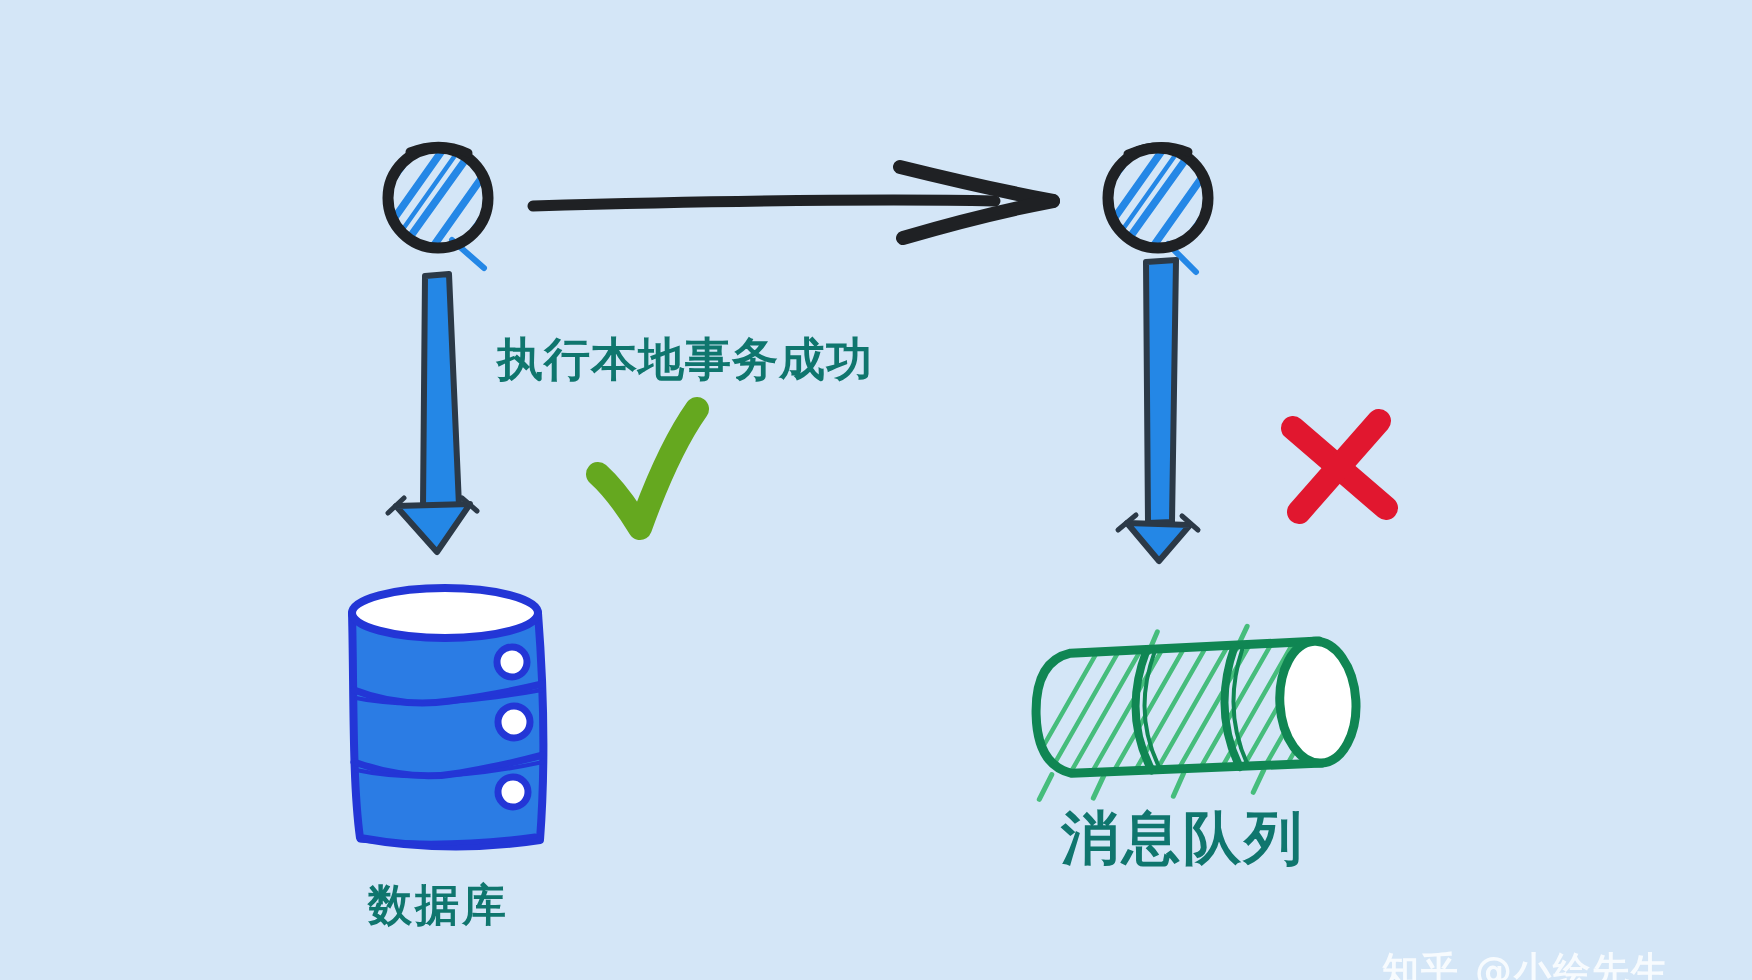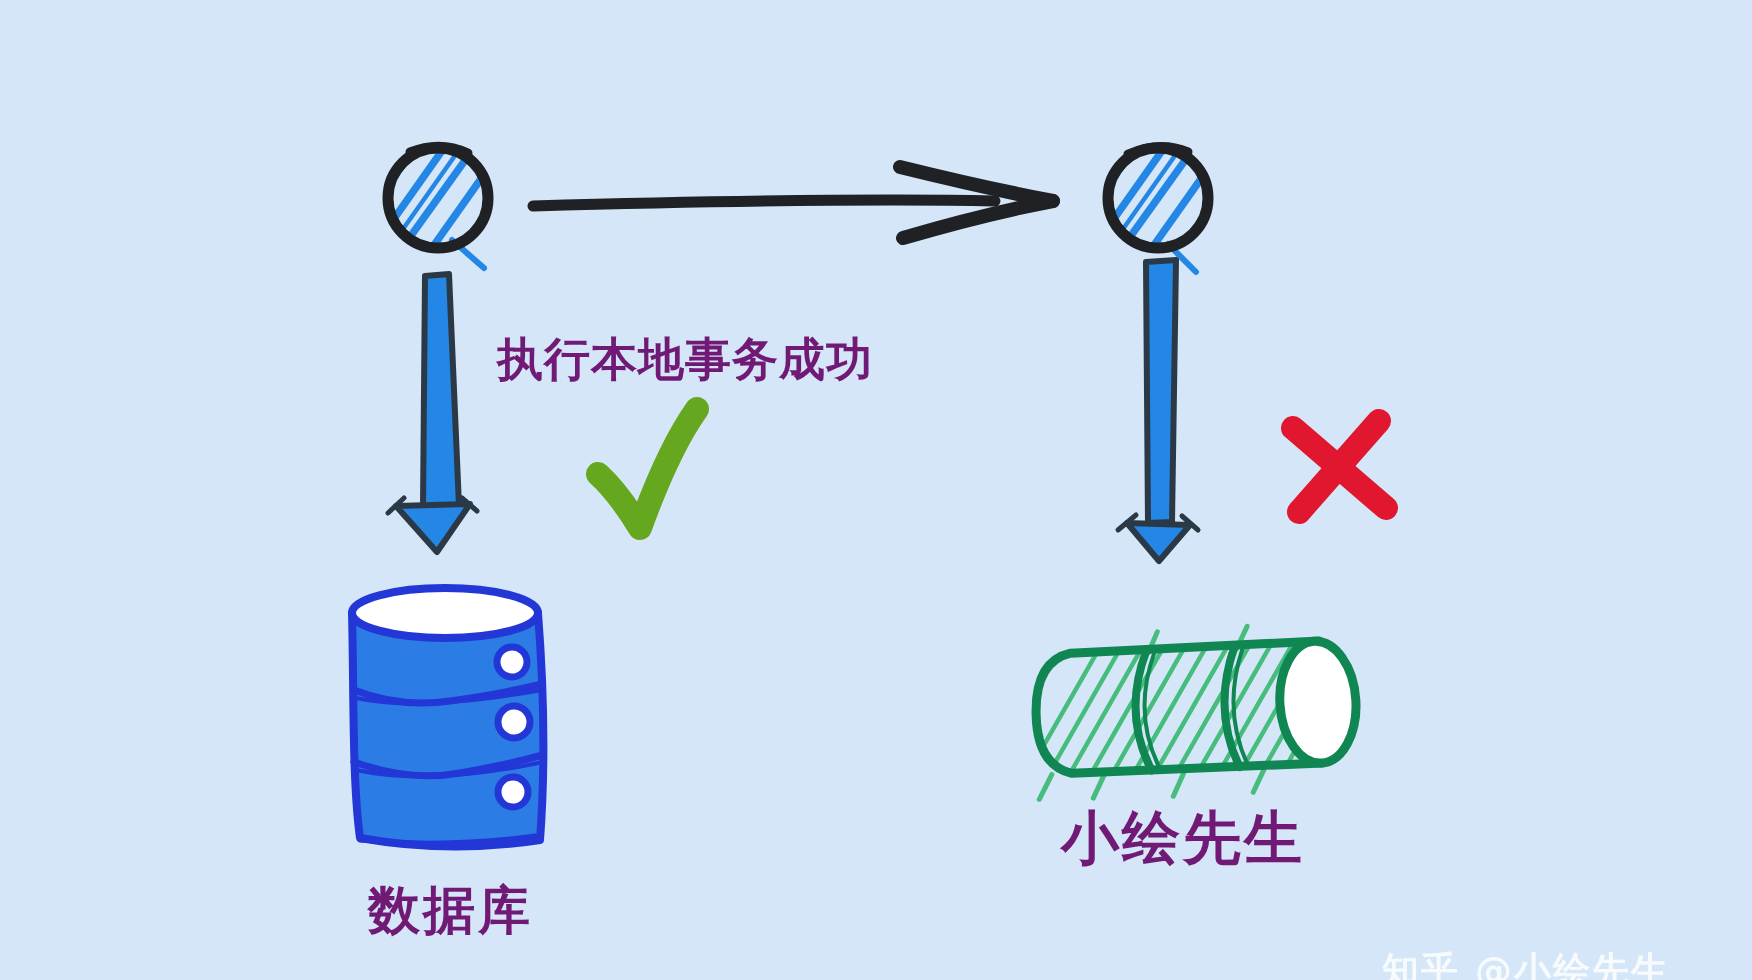--- a/index.html
+++ b/index.html
@@ -4,21 +4,21 @@
 <style>
   html,body{margin:0;padding:0;}
   body{
     width:1752px;height:980px;position:relative;overflow:hidden;
     background:#d4e6f7;
     font-family:"DejaVu Sans", sans-serif;
   }
   .stage{position:absolute;inset:0;}
   svg{position:absolute;left:0;top:0;}
   .lbl{
-    position:absolute;color:#701a75;font-weight:700;white-space:nowrap;
+    position:absolute;color:#0f766e;font-weight:700;white-space:nowrap;
     font-family:"DejaVu Sans", sans-serif;
   }
   .action{font-size:46px;letter-spacing:1px;}
   .entity{letter-spacing:3px;}
   .watermark{
     position:absolute;left:1382px;top:946px;
     font-size:37px;font-weight:700;color:rgba(255,255,255,0.82);
     letter-spacing:2px;white-space:nowrap;
   }
 </style>
@@ -140,18 +140,18 @@
     <path d="M 1158,650 Q 1132,710 1156,766" fill="none" stroke="#108653" stroke-width="4" stroke-linecap="round"></path>
     <path d="M 1238,650 Q 1212,712 1236,770" fill="none" stroke="#108653" stroke-width="8" stroke-linecap="round"></path>
     <path d="M 1246,652 Q 1222,712 1244,768" fill="none" stroke="#108653" stroke-width="4" stroke-linecap="round"></path>
     <ellipse cx="1318" cy="710" rx="38" ry="61" fill="#ffffff" stroke="#108653" stroke-width="9"></ellipse>
   </g>
 </svg>
 
   <div class="lbl action" style="left:497px;top:329px;">执行本地事务成功</div>
 
 
-  <div class="lbl entity" style="left:368px;top:876px;font-size:52px;">数据库</div>
+  <div class="lbl entity" style="left:368px;top:876px;font-size:44px;">数据库</div>
 
-  <div class="lbl entity" style="left:1061px;top:800px;font-size:58px;">小绘先生</div>
+  <div class="lbl entity" style="left:1061px;top:800px;font-size:58px;">消息队列</div>
 
   <div class="watermark">知乎 @小绘先生</div>
 </div>
 
 </body></html>

